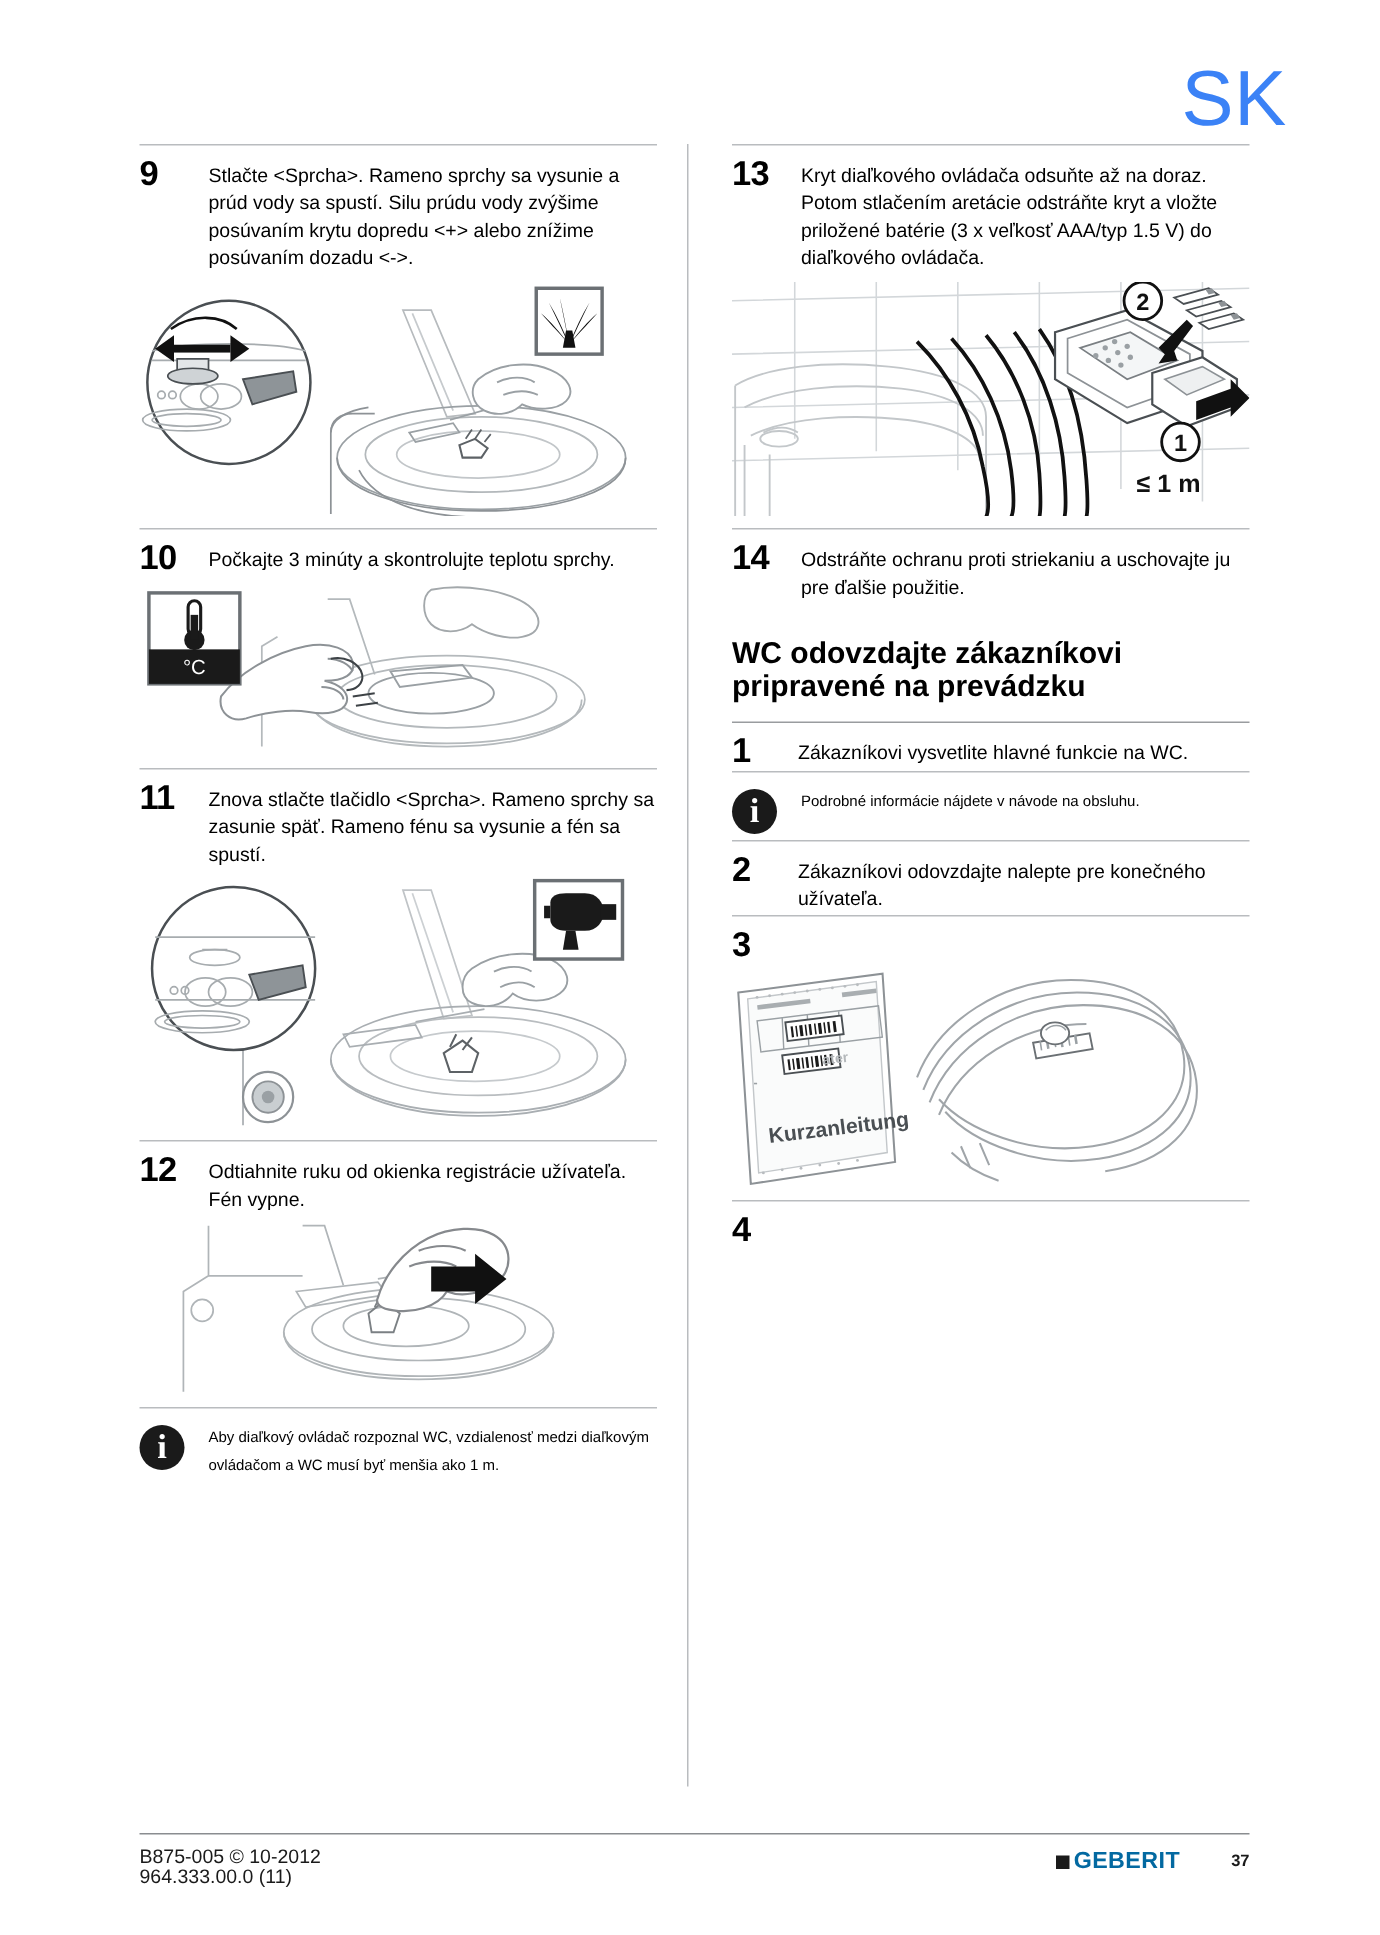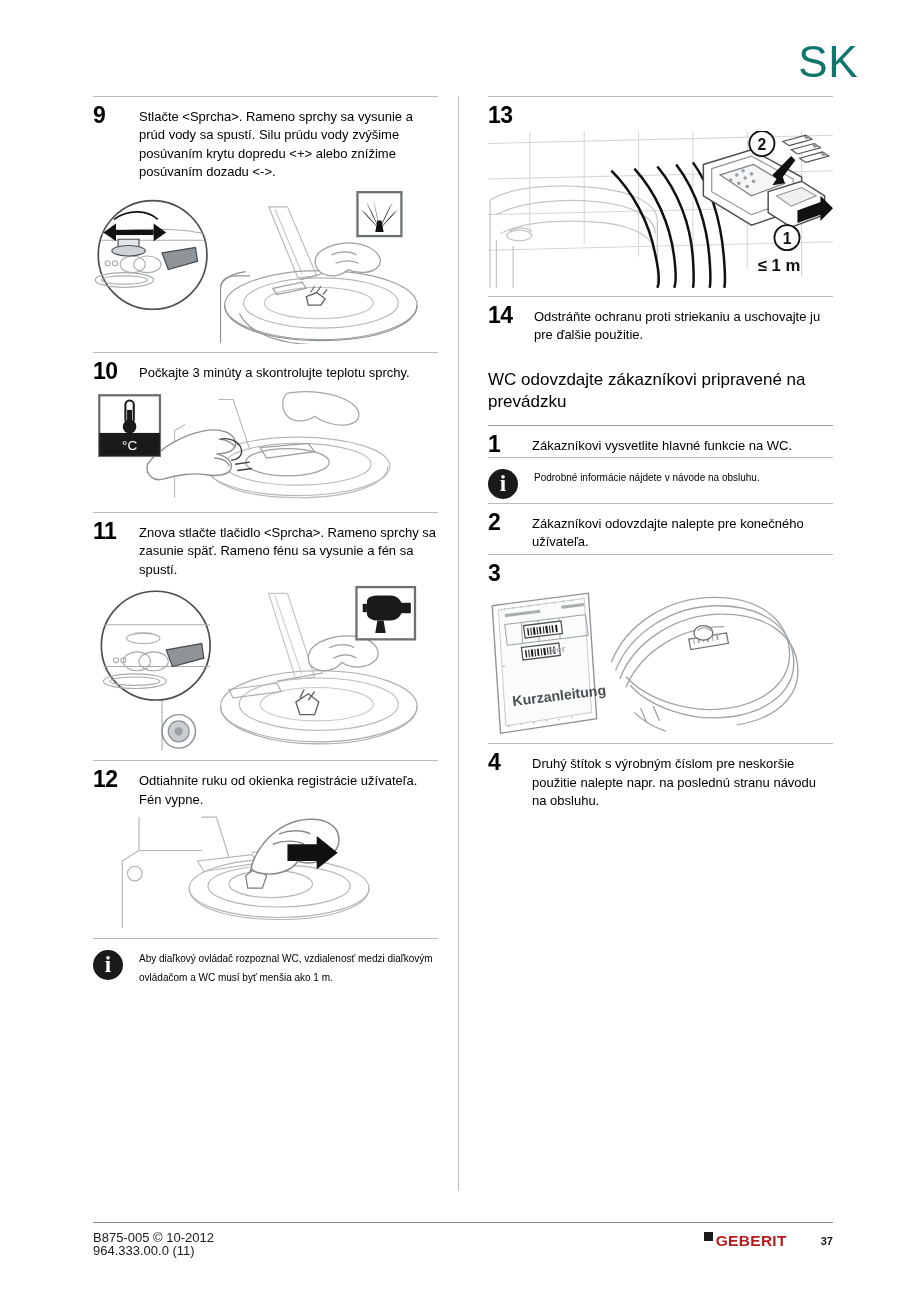--- a/index.html
+++ b/index.html
@@ -21,25 +21,25 @@
     width: 920px;
     height: 1290px;
     box-sizing: border-box;
   }
 
   
   .lang-badge {
     position: absolute;
     top: 40px;
     right: 62px;
-    font-size: 44px;
+    font-size: 52px;
     font-weight: 400;
     letter-spacing: 0.5px;
     line-height: 1;
-    color: #0f766e;
+    color: #3b82f6;
   }
 
   
   .columns {
     position: absolute;
     top: 96px;
     left: 93px;
     width: 740px;
     display: flex;
     gap: 0px;
@@ -121,25 +121,25 @@
   }
   .note-text {
     font-size: 10px;
     line-height: 18.4px;
     flex: 1;
     padding-top: 2px;
   }
 
   
   .section-heading {
-    font-size: 17px;
+    font-size: 20px;
     line-height: 22px;
     padding-top: 22px;
     padding-bottom: 12px;
-    font-weight: 400;
+    font-weight: 700;
   }
 
   
   .figure {
     position: relative;
     width: 100%;
     margin: 4px 0 8px 0;
   }
   .figure svg { display: block; width: 100%; height: auto; }
 
@@ -166,24 +166,25 @@
     line-height: 12.5px;
     color: #1a1a1a;
   }
   .footer-right {
     display: flex;
     align-items: center;
     gap: 34px;
   }
   .geberit-logo {
     display: flex;
+    align-items: center;
     font-size: 15.5px;
     font-weight: bold;
     letter-spacing: 0.3px;
-    color: #b91c1c;
+    color: #0369a1;
   }
   .geberit-square {
     width: 9px;
     height: 9px;
     background: #1a1a1a;
     margin-right: 3px;
   }
   .page-number {
     font-size: 11px;
     font-weight: bold;
@@ -437,20 +438,21 @@
         <div class="note-text">Aby diaľkový ovládač rozpoznal WC, vzdialenosť medzi diaľkovým ovládačom a WC musí byť menšia ako 1 m.</div>
       </div>
 
     </div>
 
     <div class="col col-right">
 
       <div class="rule"></div>
       <div class="step">
         <div class="step-num">13</div>
+        <div class="step-text">Kryt diaľkového ovládača odsuňte až na doraz. Potom stlačením aretácie odstráňte kryt a vložte priložené batérie (3 x veľkosť AAA/typ 1.5 V) do diaľkového ovládača.</div>
       </div>
 
       <div class="figure">
         <svg viewBox="0 0 330 150" xmlns="http://www.w3.org/2000/svg">
 
           <g fill="none" stroke="#d3d7da" stroke-width="1">
             <path d="M40 0 L40 100 M92 0 L92 108 M144 0 L144 120 M196 0 L196 126 M248 0 L248 132 M300 0 L300 140"></path>
             <path d="M0 12 L330 4 M0 46 L330 38 M0 80 L330 72 M0 114 L330 106"></path>
           </g>
 
@@ -652,21 +654,20 @@
             </g>
             <ellipse cx="206" cy="42" rx="9" ry="7" fill="#ffffff" stroke="#6b7074" stroke-width="1.2"></ellipse>
             <path d="M200 40 C204 36 210 36 213 40" fill="none" stroke="#9aa0a4" stroke-width="1"></path>
           </g>
         </svg>
       </div>
 
       <div class="rule"></div>
       <div class="step">
         <div class="step-num narrow">4</div>
-        <div class="step-text">Druhý štítok s výrobným číslom pre neskoršie použitie nalepte napr. na poslednú stranu návodu na obsluhu.</div>
       </div>
 
     </div>
   </div>
 
   <div class="footer-rule"></div>
   <div class="footer">
     <div class="footer-left">
       <div>B875-005 © 10-2012</div>
       <div>964.333.00.0 (11)</div>

